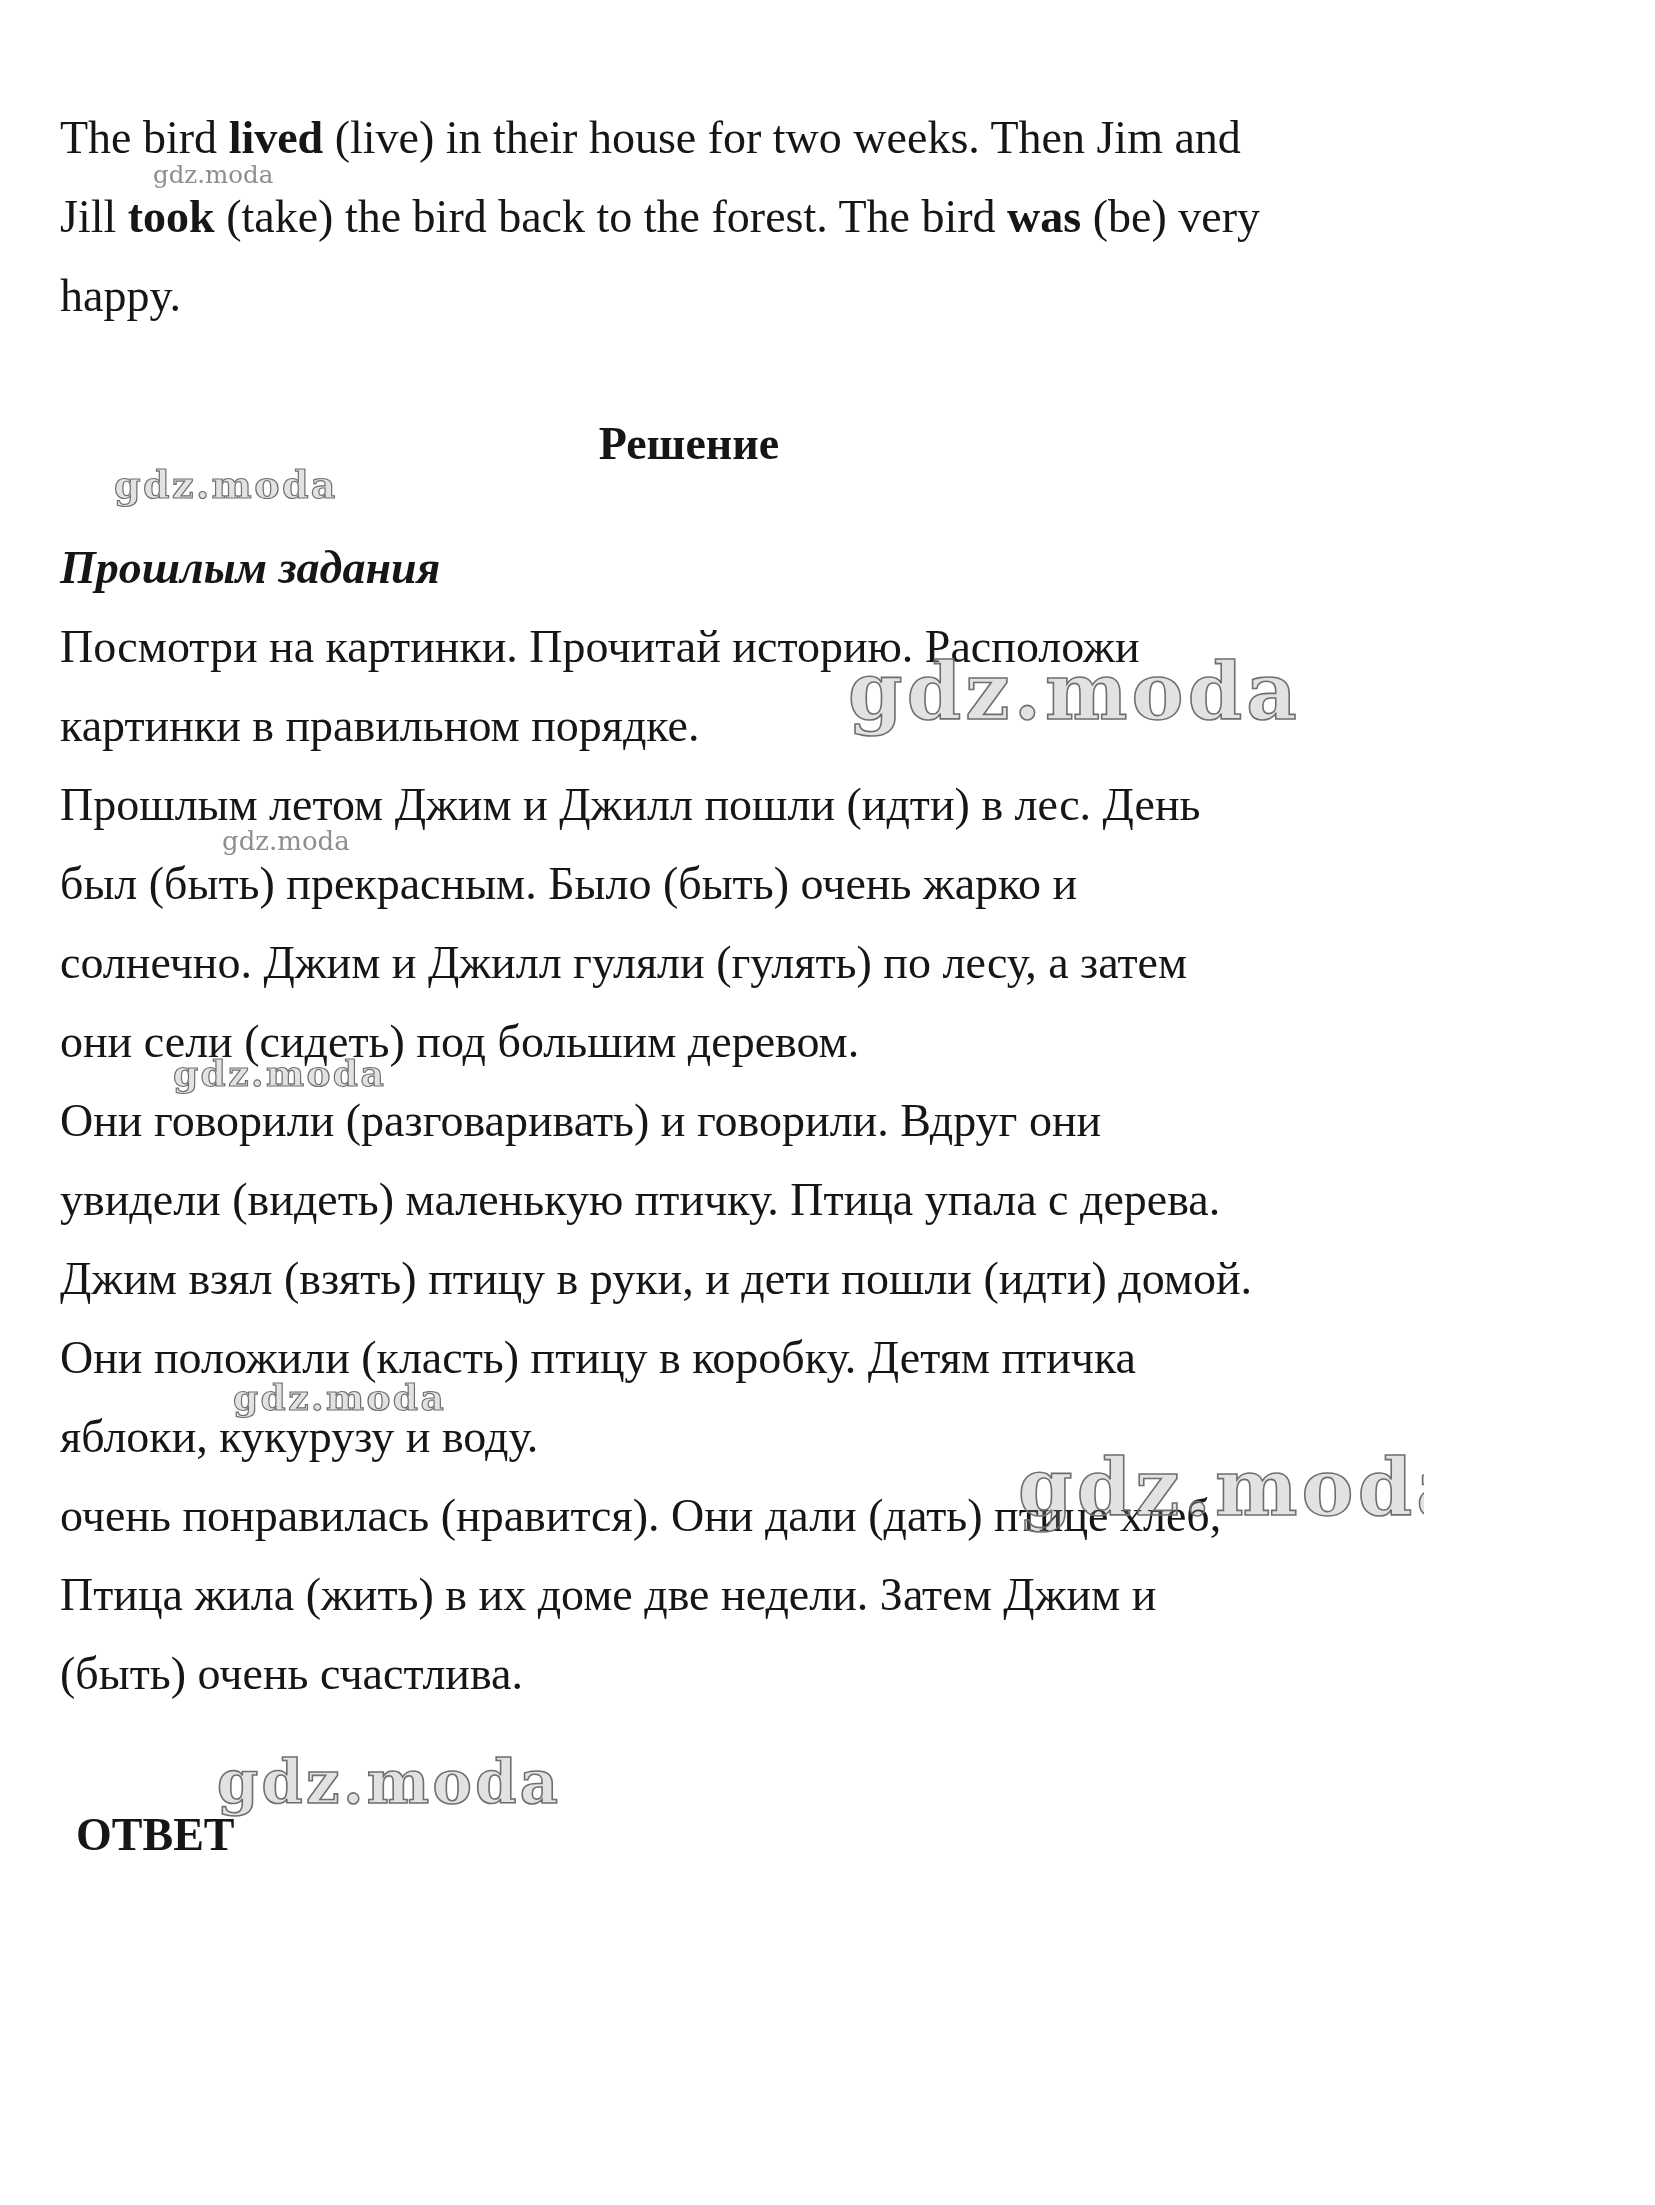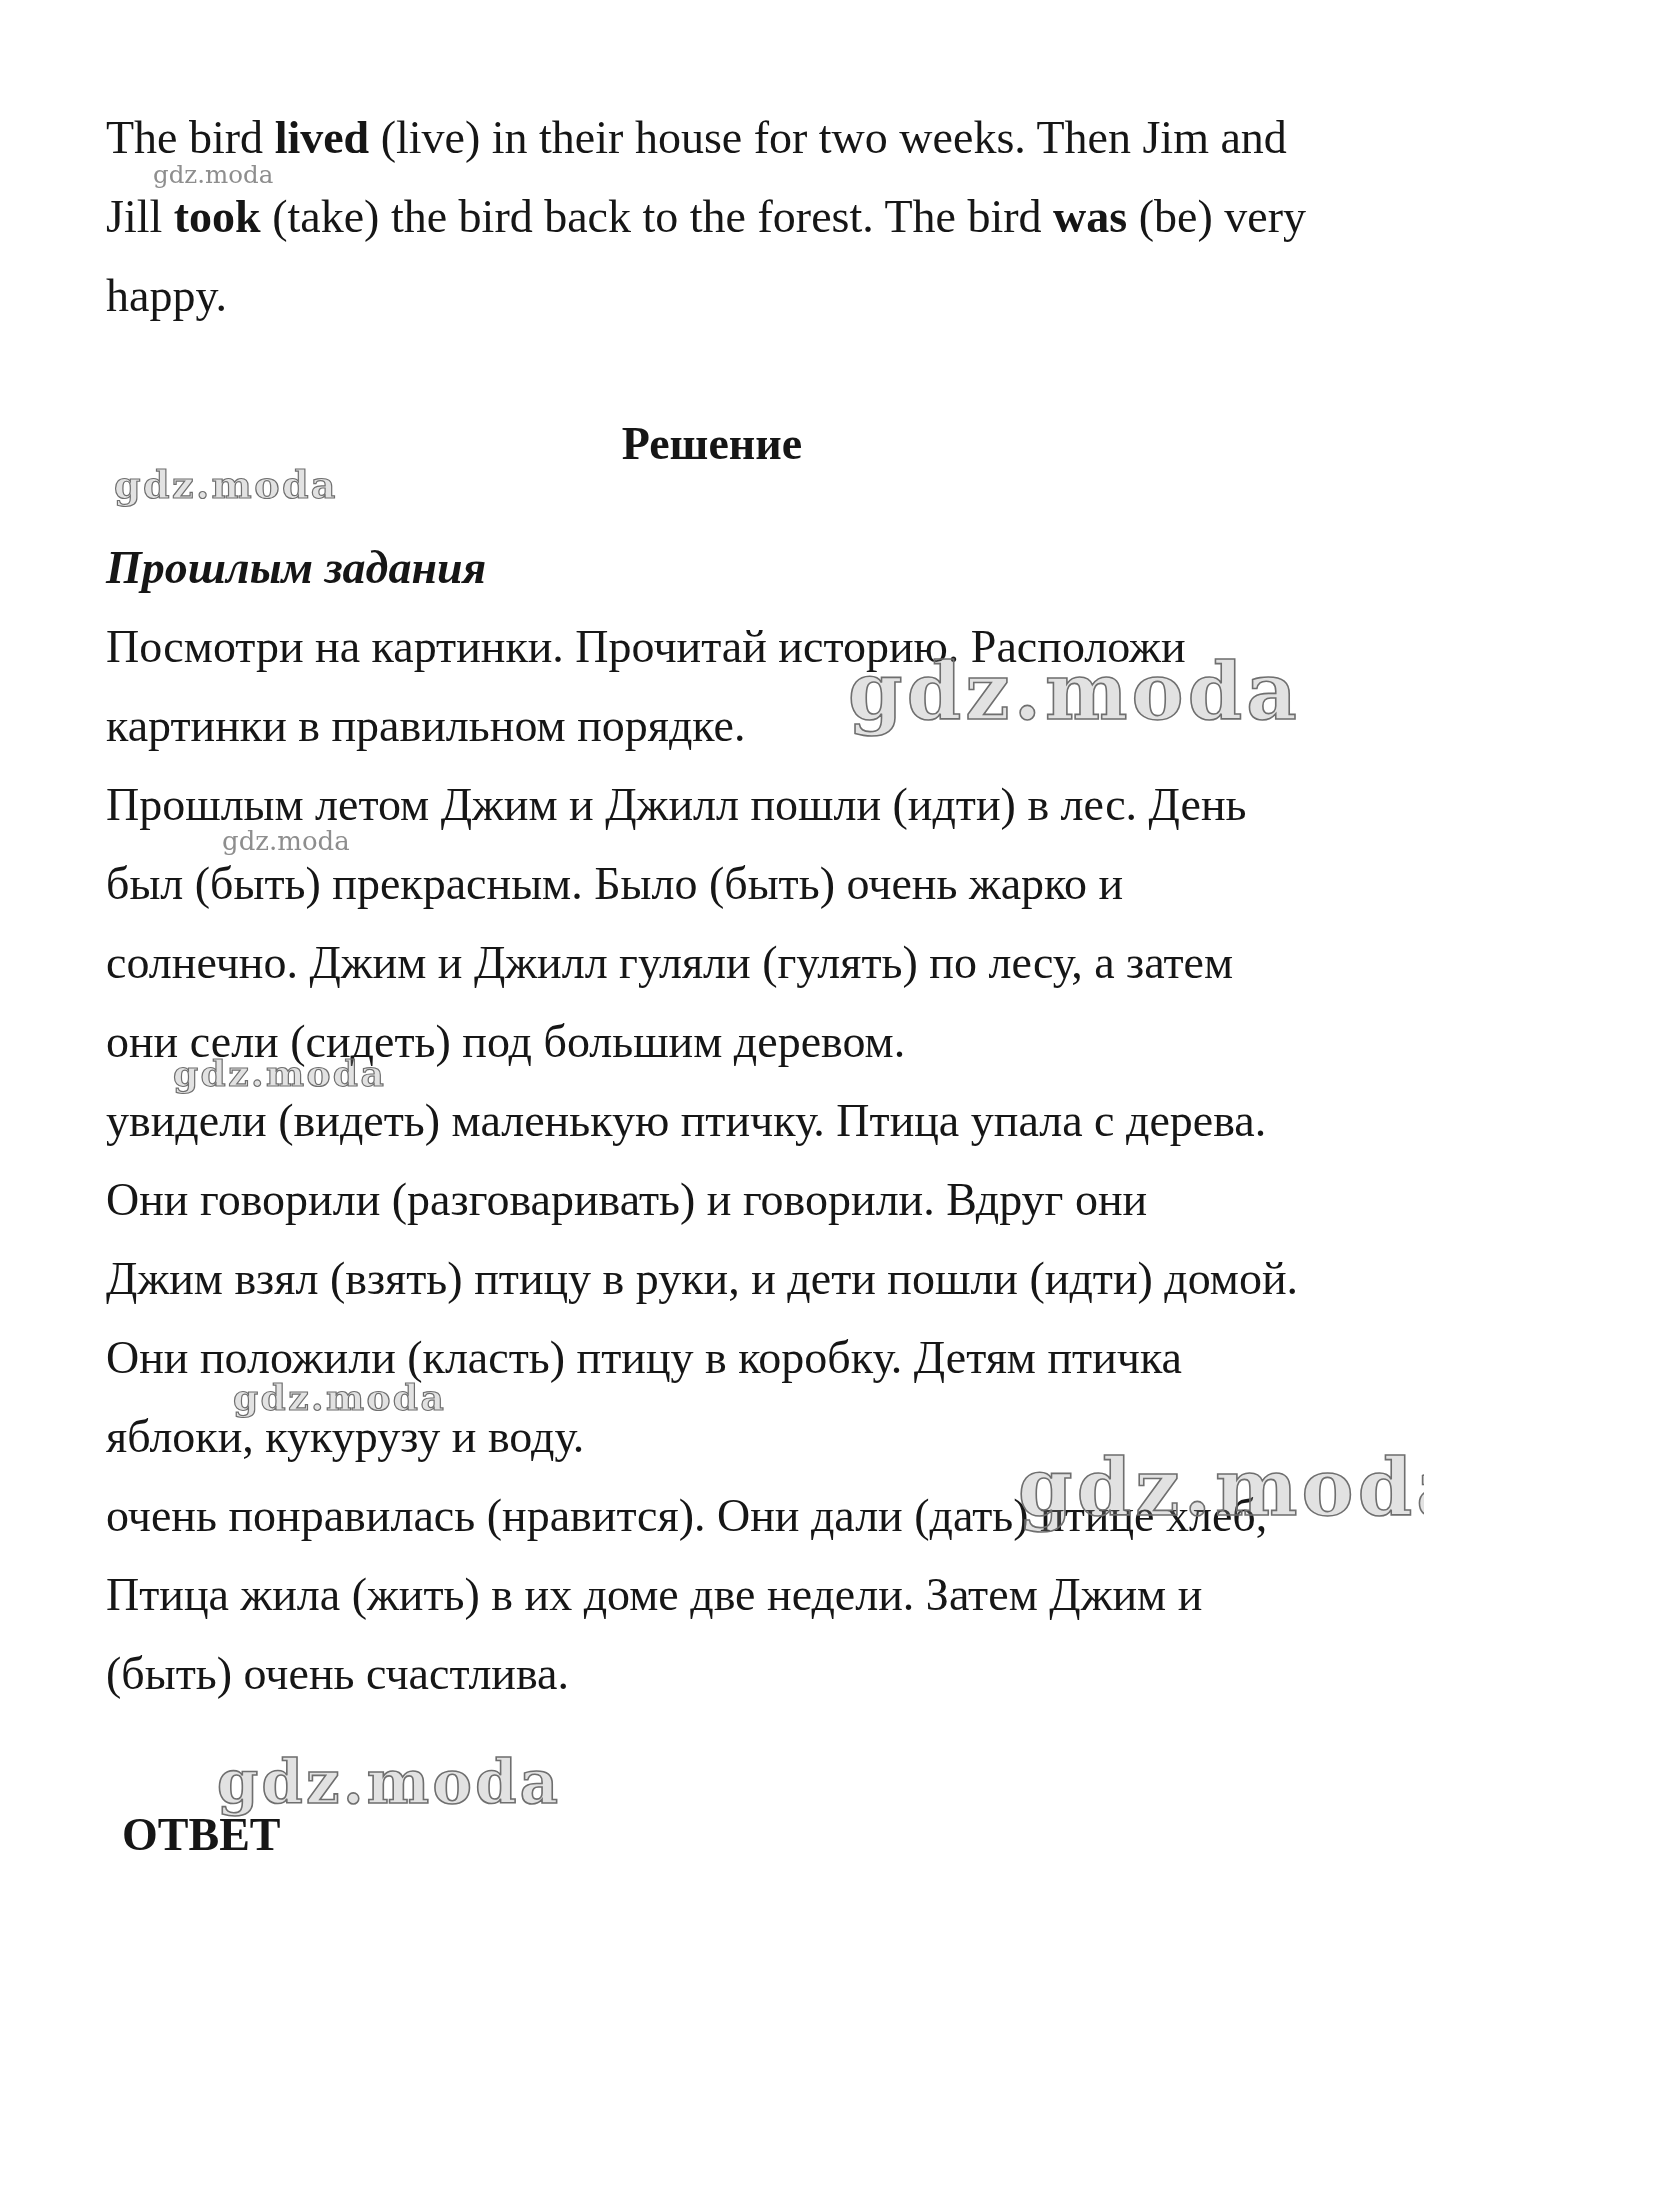--- a/index.html
+++ b/index.html
@@ -7,21 +7,21 @@
   body {
     width: 1655px;
     min-height: 2205px;
     font-family: "Liberation Serif", "DejaVu Serif", serif;
     color: #161616;
   }
   .page {
     position: relative;
     width: 1424px;
     min-height: 2205px;
-    padding: 98px 106px 49px 106px;
+    padding: 98px 106px 49px 60px;
     font-size: 46px;
     overflow: hidden;
   }
   .line {
     height: 79px;
     line-height: 79px;
     white-space: pre;
   }
   .heading-solution {
     margin-top: 69px;
@@ -89,22 +89,22 @@
       <div class="line">Посмотри на картинки. Прочитай историю. Расположи</div>
       <div class="line">картинки в правильном порядке.</div>
     </div>
   <div>
       <div class="line">Прошлым летом Джим и Джилл пошли (идти) в лес. День</div>
       <div class="line">был (быть) прекрасным. Было (быть) очень жарко и</div>
       <div class="line">солнечно. Джим и Джилл гуляли (гулять) по лесу, а затем</div>
       <div class="line">они сели (сидеть) под большим деревом.</div>
     </div>
   <div>
+      <div class="line">Они говорили (разговаривать) и говорили. Вдруг они</div>
       <div class="line">увидели (видеть) маленькую птичку. Птица упала с дерева.</div>
-      <div class="line">Они говорили (разговаривать) и говорили. Вдруг они</div>
       <div class="line">Джим взял (взять) птицу в руки, и дети пошли (идти) домой.</div>
       <div class="line">Они положили (класть) птицу в коробку. Детям птичка</div>
       <div class="line">яблоки, кукурузу и воду.</div>
       <div class="line">очень понравилась (нравится). Они дали (дать) птице хлеб,</div>
     </div>
   <div>
       <div class="line">Птица жила (жить) в их доме две недели. Затем Джим и</div>
       <div class="line">(быть) очень счастлива.</div>
     </div>
 

